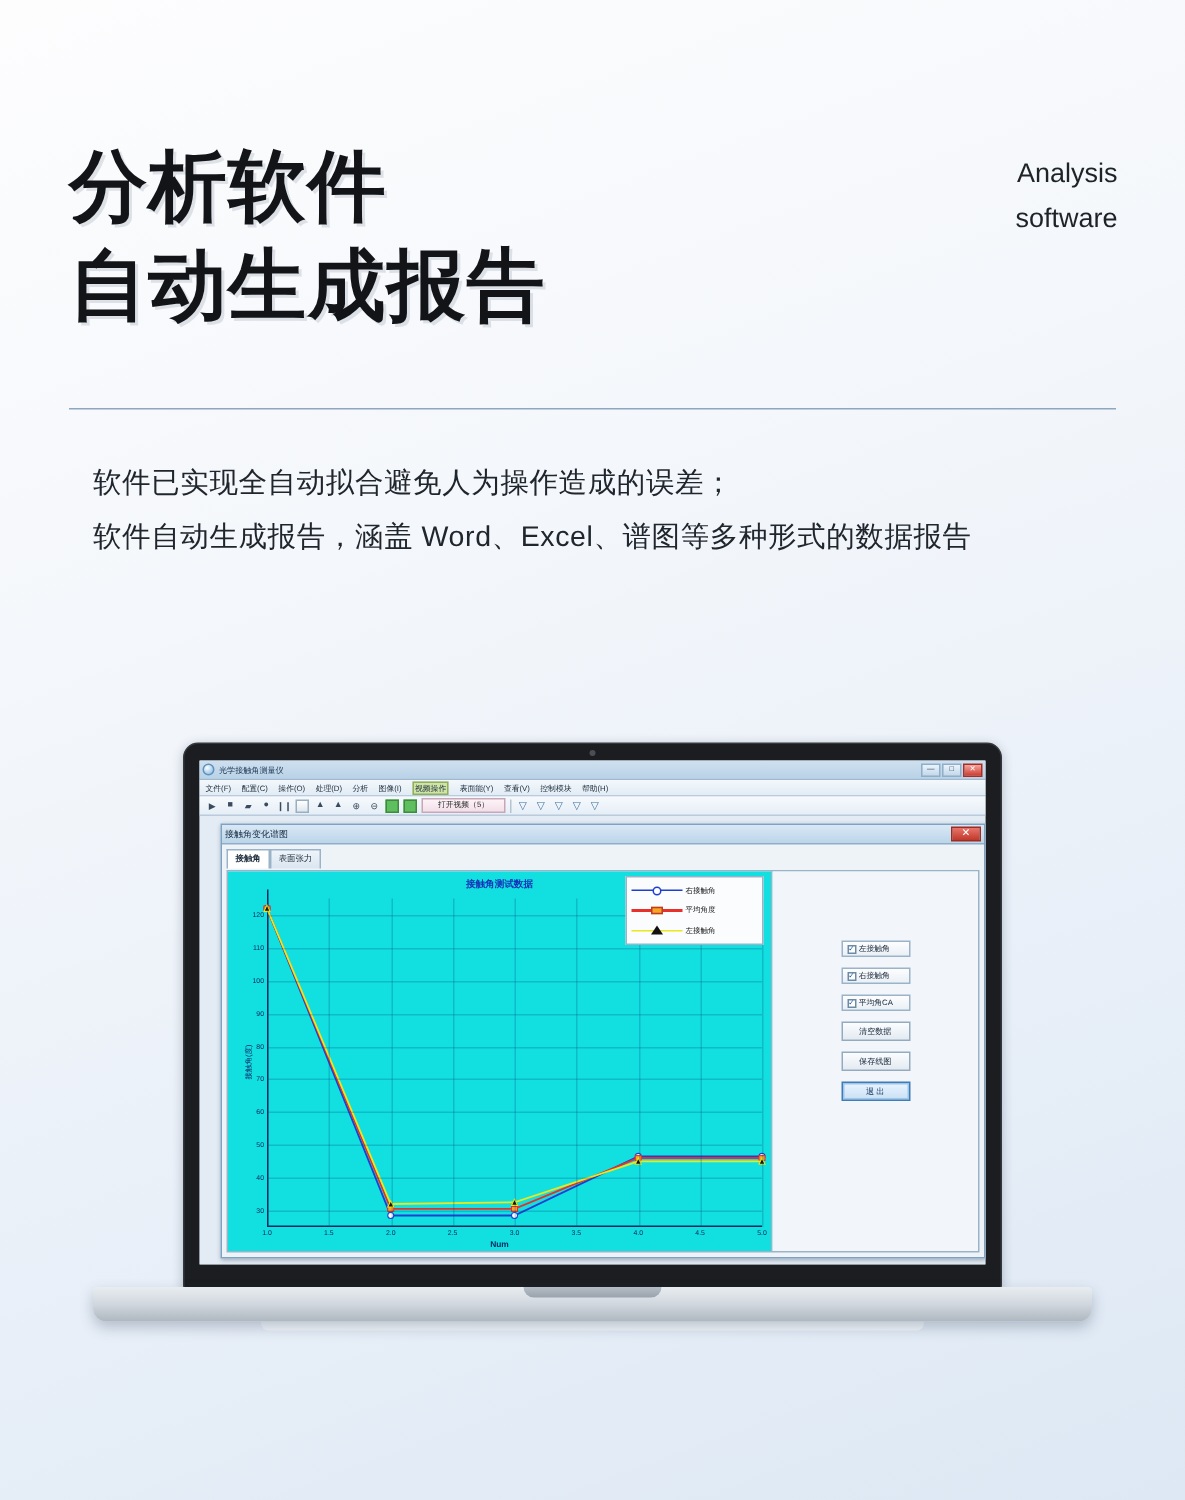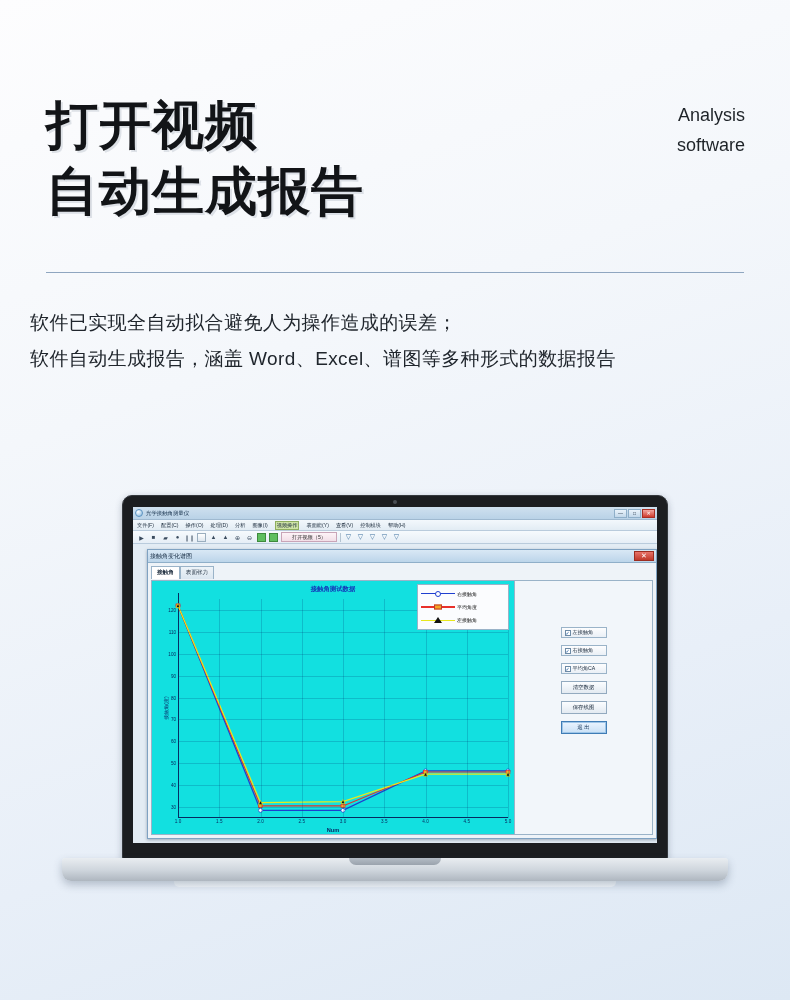--- a/index.html
+++ b/index.html
@@ -35,21 +35,21 @@
     white-space: pre-line;
   }
   .divider {
     position: absolute;
     left: 46px; top: 272px;
     width: 698px; height: 1px;
     background: #8fa6c0;
   }
   .hero-body {
     position: absolute;
-    left: 30px; top: 305px;
+    left: 62px; top: 305px;
     font-size: 19px;
     line-height: 36px;
     color: #20262d;
     letter-spacing: .4px;
     white-space: pre-line;
   }
 
   
   .laptop { position: absolute; left: 62px; top: 495px; width: 666px; height: 420px; }
   .lid {
@@ -253,21 +253,21 @@
     background: linear-gradient(180deg,#eaf4ff,#c9e0f5);
     border: 1px solid #3f7cb5; color: #0d2e52;
     box-shadow: 0 0 0 1px #9fc6e8 inset;
   }
   .spacer { flex: 1; }
 </style>
 </head>
 <body>
 
 <div class="hero">
-  <div class="hero-title">打开视频
+  <div class="hero-title">分析软件
 自动生成报告</div>
   <div class="hero-en">Analysis
 software</div>
   <div class="divider"></div>
   <div class="hero-body">软件已实现全自动拟合避免人为操作造成的误差；
 软件自动生成报告，涵盖 Word、Excel、谱图等多种形式的数据报告</div>
 </div>
 
 <div class="laptop">
   <div class="lid">

